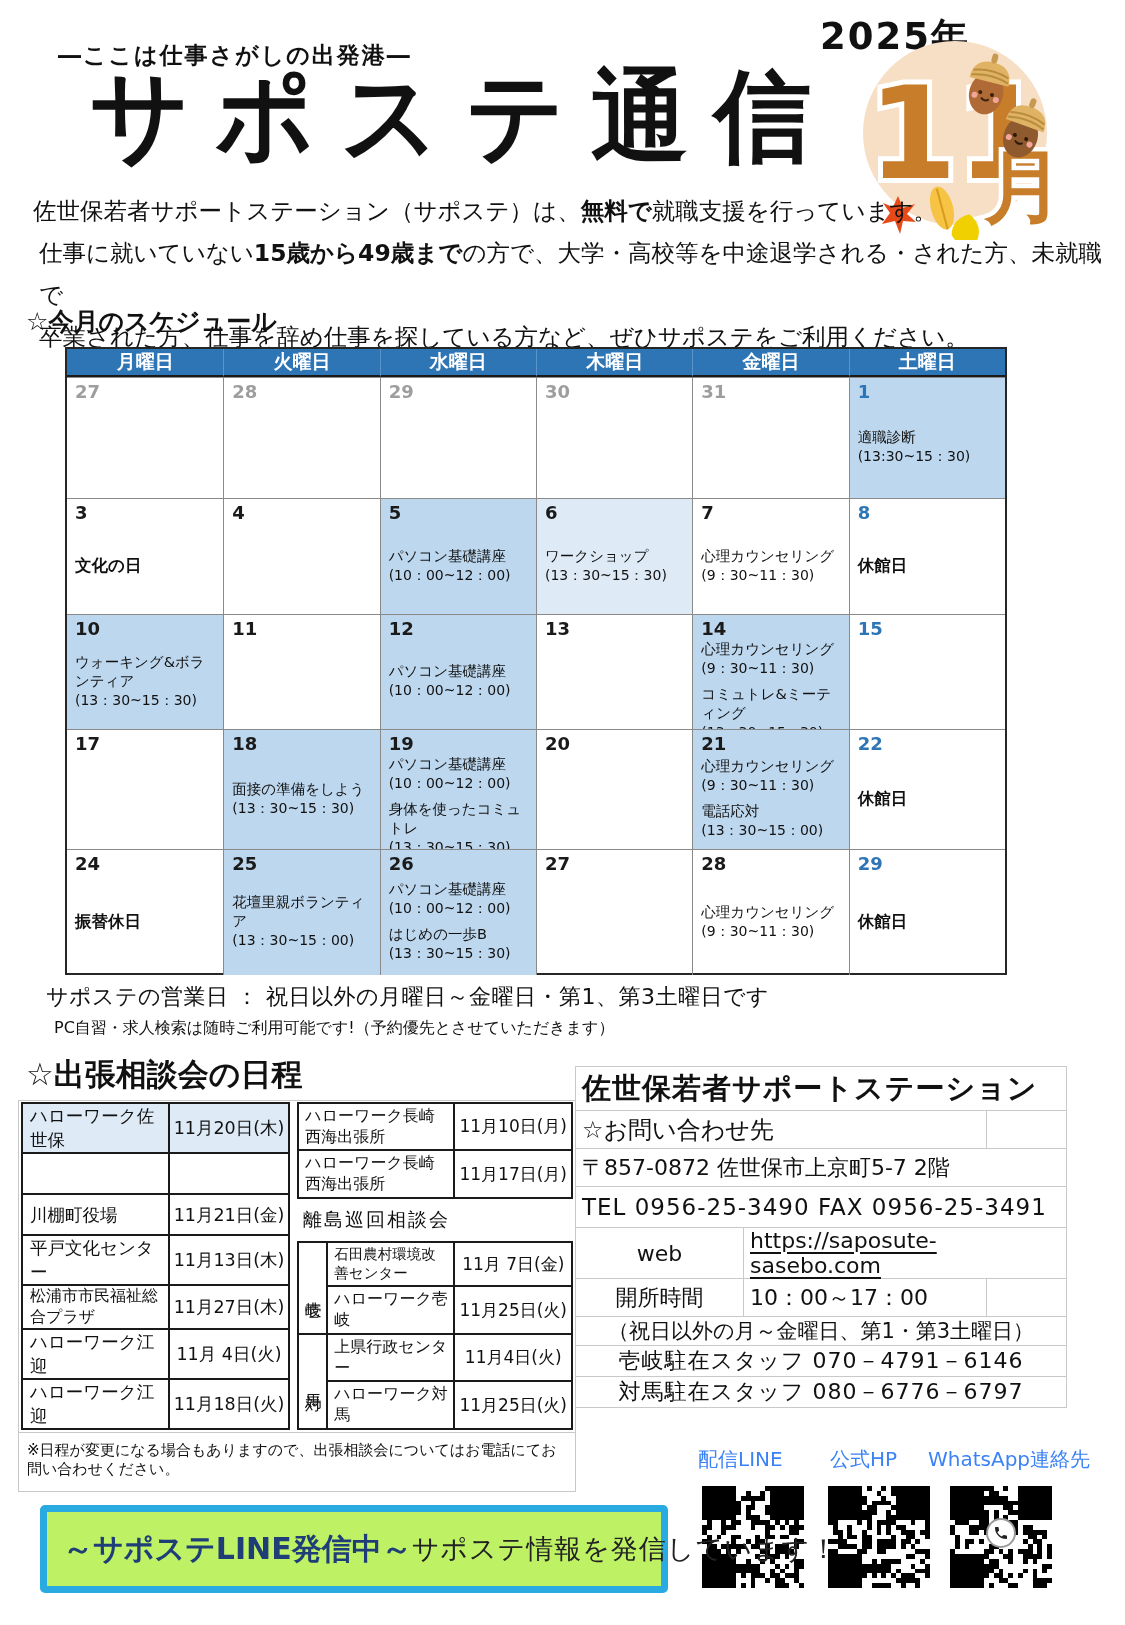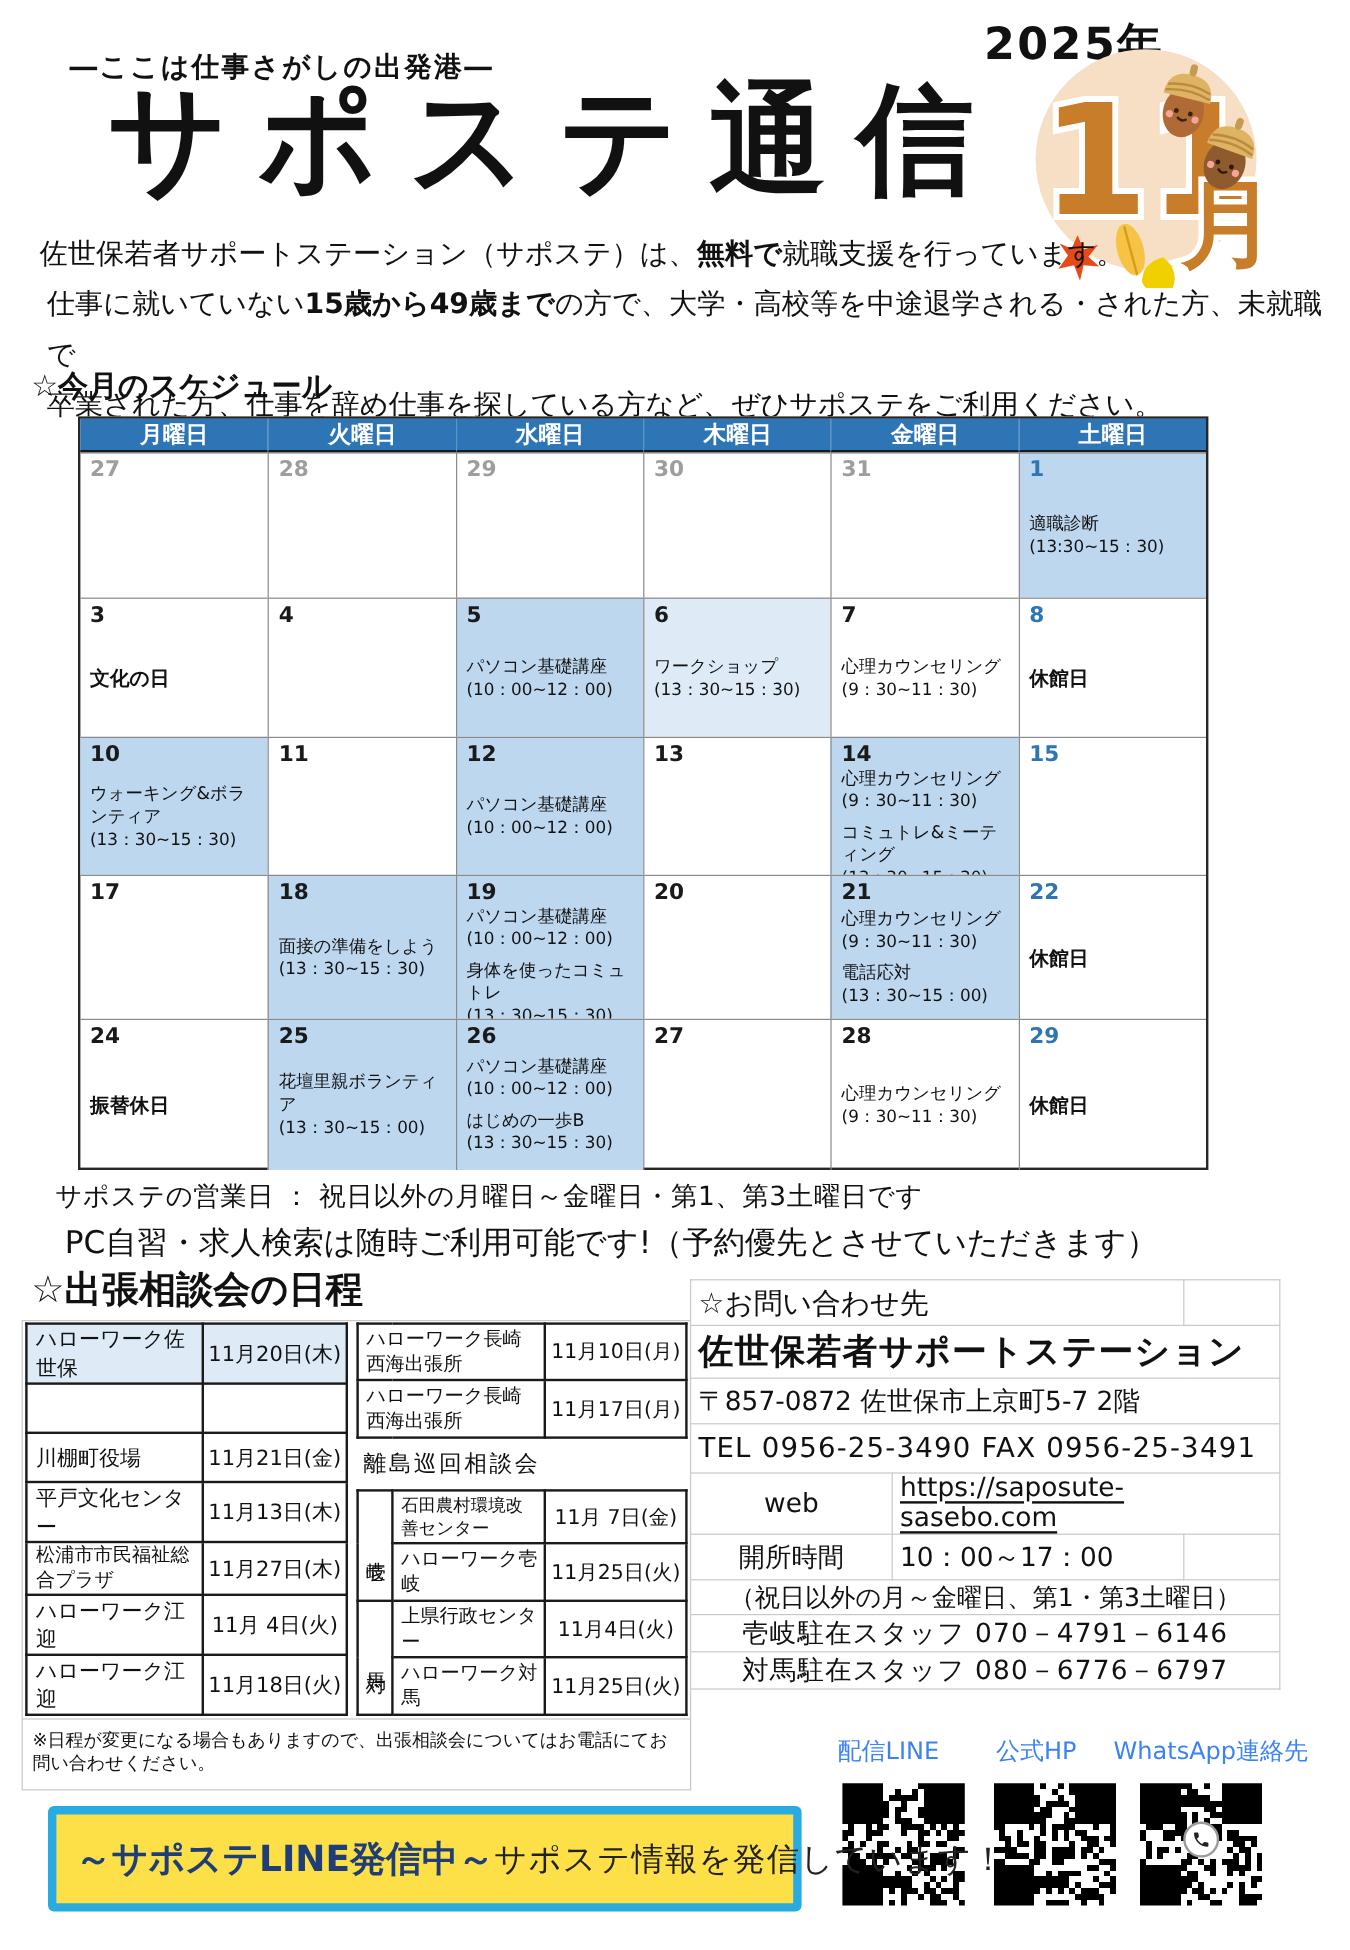--- a/index.html
+++ b/index.html
@@ -36,21 +36,21 @@
   .day{font-size:18px;font-weight:700;color:#1a1a1a;line-height:22px;}
   .day.muted{color:#9e9e9e;}
   .day.sat{color:#2E75B6;}
   .cell-body{flex:1;display:flex;flex-direction:column;justify-content:center;gap:7px;
      padding-bottom:3px;}
   .event .ev-t{font-size:14.5px;line-height:19px;}
   .event .ev-time{font-size:14px;line-height:19px;}
   .cell-label{font-size:16.5px;font-weight:800;}
 
   .note1{position:absolute;left:46px;top:982px;font-size:22px;letter-spacing:.5px;}
-  .note2{position:absolute;left:54px;top:1018px;font-size:26px;}
+  .note2{position:absolute;left:54px;top:1018px;font-size:16px;}
 
   
   .outreach-head{position:absolute;left:26px;top:1054px;font-size:31px;font-weight:600;}
   .outreach{position:absolute;left:18px;top:1100px;width:558px;height:392px;
      border:1px solid #c8c8c8;box-sizing:border-box;background:#fff;}
   .outreach .time-row{height:42px;display:flex;align-items:center;padding-left:8px;
      font-size:18.5px;border-bottom:1px solid #c8c8c8;}
   .outreach .tables{display:flex;gap:7px;padding:1px 2px 0 2px;}
   table.blk{border-collapse:collapse;}
   table.blk td{border:2px solid #1a1a1a;font-size:17.5px;height:41px;padding:0 4px;box-sizing:border-box;}
@@ -85,21 +85,21 @@
   .qr-label{position:absolute;top:1446px;font-size:20px;color:#3b82f6;}
   .qr{position:absolute;top:1486px;width:102px;height:102px;background:#fff;}
   .qr svg rect{fill:#000;}
   .qr-phone{position:absolute;left:36px;top:32px;width:30px;height:30px;border-radius:50%;
      background:#fff;border:2px solid #9a9a9a;box-sizing:border-box;
      display:flex;align-items:center;justify-content:center;}
   .qr-phone svg{width:16px;height:16px;fill:#222;}
 
   
   .line-banner{position:absolute;left:40px;top:1505px;width:628px;height:88px;
-     border:7px solid #29ABE2;border-radius:5px;background:#fde047;box-sizing:border-box;
+     border:7px solid #29ABE2;border-radius:5px;background:#bef264;box-sizing:border-box;
      display:flex;align-items:center;padding-left:16px;white-space:nowrap;}
   .line-banner .b1{font-size:30px;font-weight:800;color:#1F3E78;}
   .line-banner .b2{font-size:27px;color:#222;letter-spacing:1px;}
 </style>
 </head>
 <body>
 
 <div id="page">
 
   <div class="tagline">―ここは仕事さがしの出発港―</div>
@@ -449,25 +449,25 @@
       </tbody>
         </table>
     </div>
     <div class="footnote">※日程が変更になる場合もありますので、出張相談会についてはお電話にてお問い合わせください。</div>
   </div>
 
   <div class="contact">
     <table class="contact-t">
       <tbody>
           <tr>
+            <td class="c-org" colspan="3">佐世保若者サポートステーション</td>
+          </tr>
+      <tr>
             <td class="c-head" colspan="2">☆お問い合わせ先</td>
             <td style="width:80px"></td>
-          </tr>
-      <tr>
-            <td class="c-org" colspan="3">佐世保若者サポートステーション</td>
           </tr>
       <tr>
             <td class="c-addr" colspan="3">〒857-0872 佐世保市上京町5-7 2階</td>
           </tr>
       <tr>
             <td class="c-tel" colspan="3">TEL 0956-25-3490 FAX 0956-25-3491</td>
           </tr>
       <tr class="r6">
             <td class="c-label">web</td>
             <td class="c-val" colspan="2"><span class="link">https://saposute-sasebo.com</span></td>

